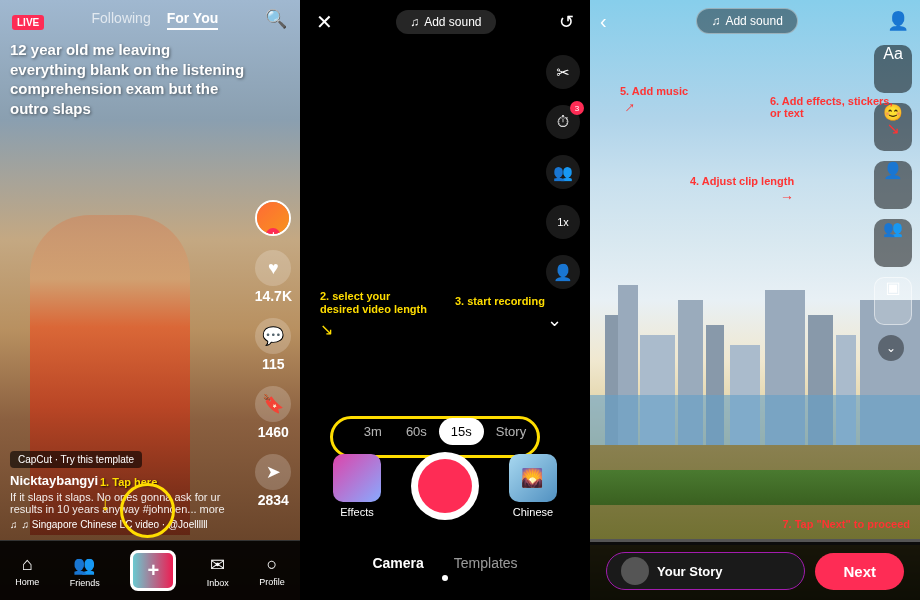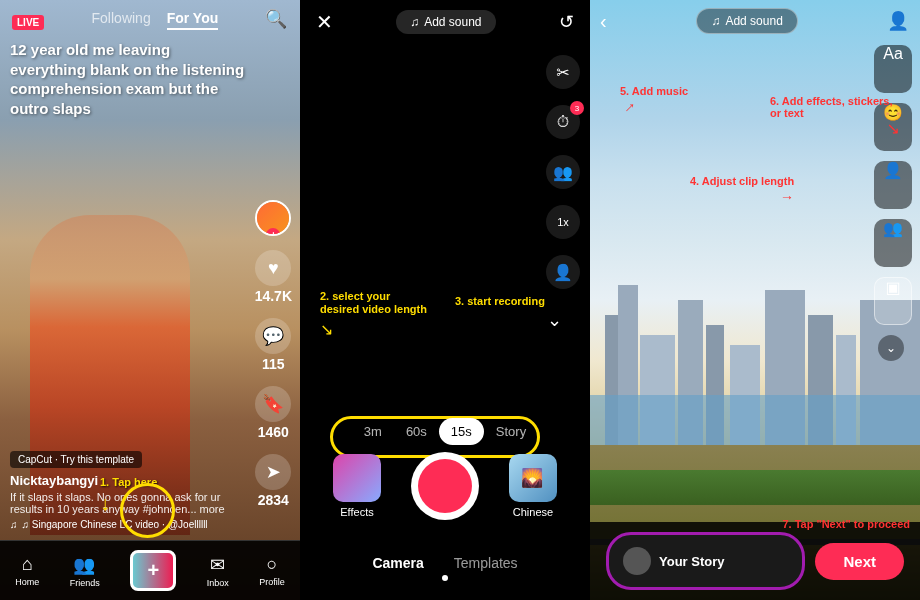--- a/index.html
+++ b/index.html
@@ -544,23 +544,23 @@
     .p3-bottom-row {
       display: flex;
       align-items: center;
       gap: 10px;
     }
     .your-story-btn {
       display: flex;
       align-items: center;
       gap: 8px;
       background: #1a1a1a;
-      border: 3px solid #a21caf;
+      border: 1px solid #a21caf;
       border-radius: 25px;
-      padding: 12px 14px;
+      padding: 4px 14px;
       flex: 1;
       color: white;
     }
     .story-avatar {
       width: 28px;
       height: 28px;
       border-radius: 50%;
       background: #555;
     }
     .next-btn {

